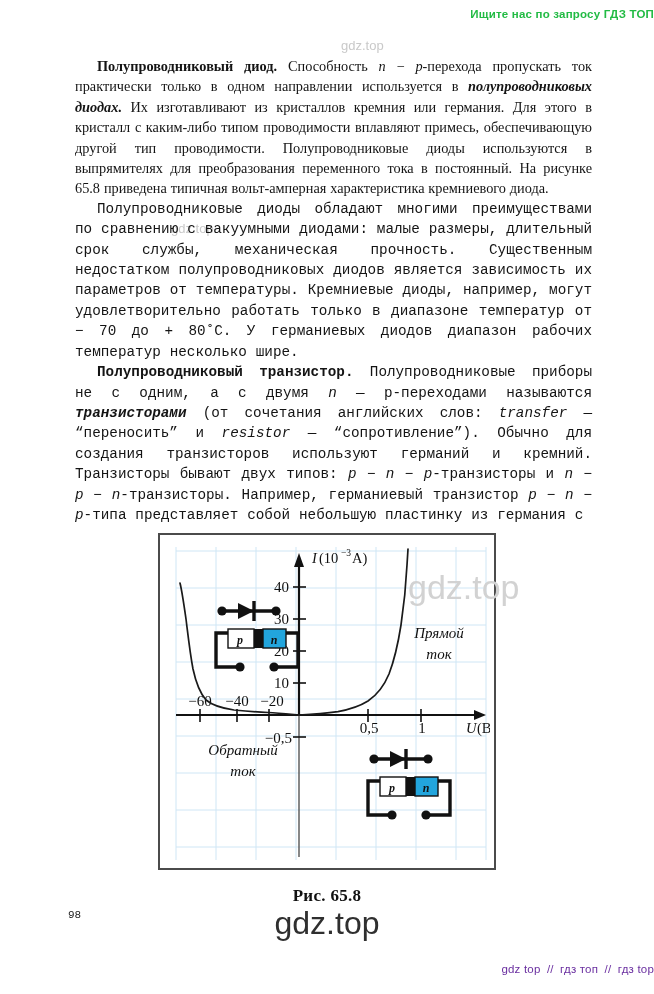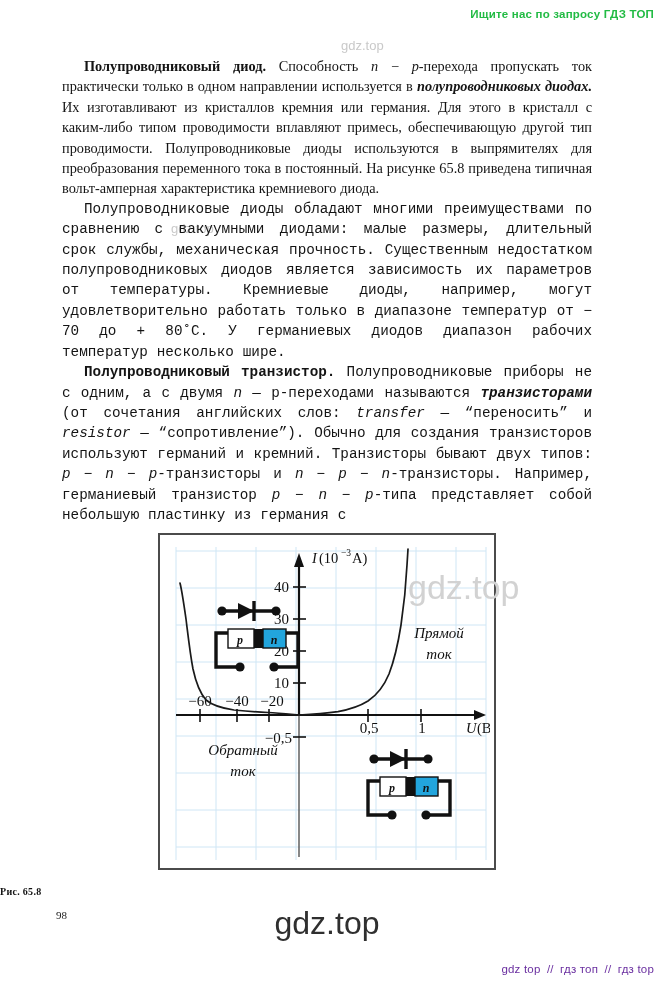--- a/index.html
+++ b/index.html
@@ -49,21 +49,21 @@
   }
 
   
   .content {
     position: absolute;
     left: 62px;
     top: 56px;
     width: 530px;
   }
   p.para {
-    margin: 0 0 0 0;
+    margin: 0 0 0 13px;
     font-size: 14.3px;
     line-height: 20.4px;
     text-align: justify;
     text-indent: 22px;
     color: #141414;
     hyphens: manual;
     word-spacing: 0.3px;
   }
   p.para + p.para { margin-top: 0px; font-family: Liberation Mono, monospace; }
   .b  { font-weight: 700; }
@@ -83,32 +83,33 @@
   }
   .figure-inner {
     position: absolute;
     left: 8px; top: 8px;
     width: 322px; height: 321px;
   }
   .fig-caption {
     position: absolute;
     left: 0; right: 0;
     top: 886px;
-    font-size: 10px;
+    text-align: center;
+    font-size: 17px;
     font-weight: 700;
     color: #111;
     letter-spacing: 0.3px;
   }
 
   
   .page-number {
     position: absolute;
-    left: 56px;
+    left: 68px;
     top: 909px;
-    font-family: Liberation Serif, serif;
+    font-family: Liberation Mono, monospace;
     font-size: 11px;
     color: #222;
   }
 
   
   .footer-links {
     position: absolute;
     left: 0; right: 0;
     top: 963px;
     text-align: right;

